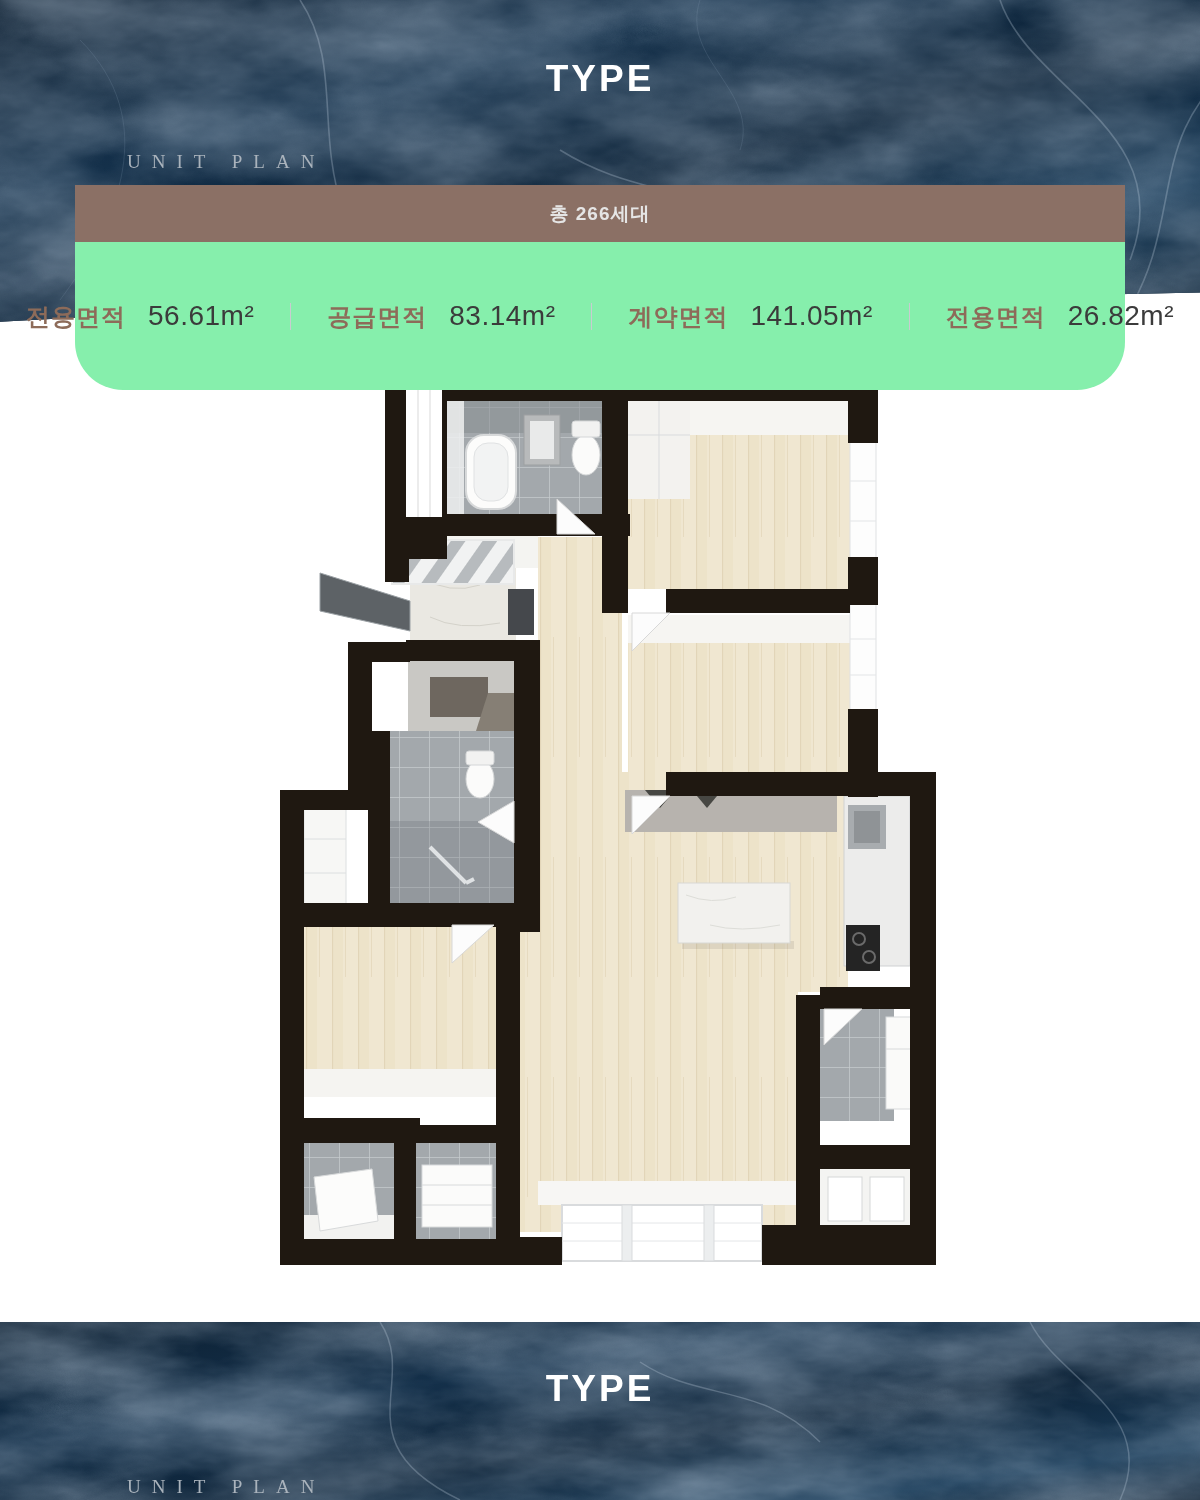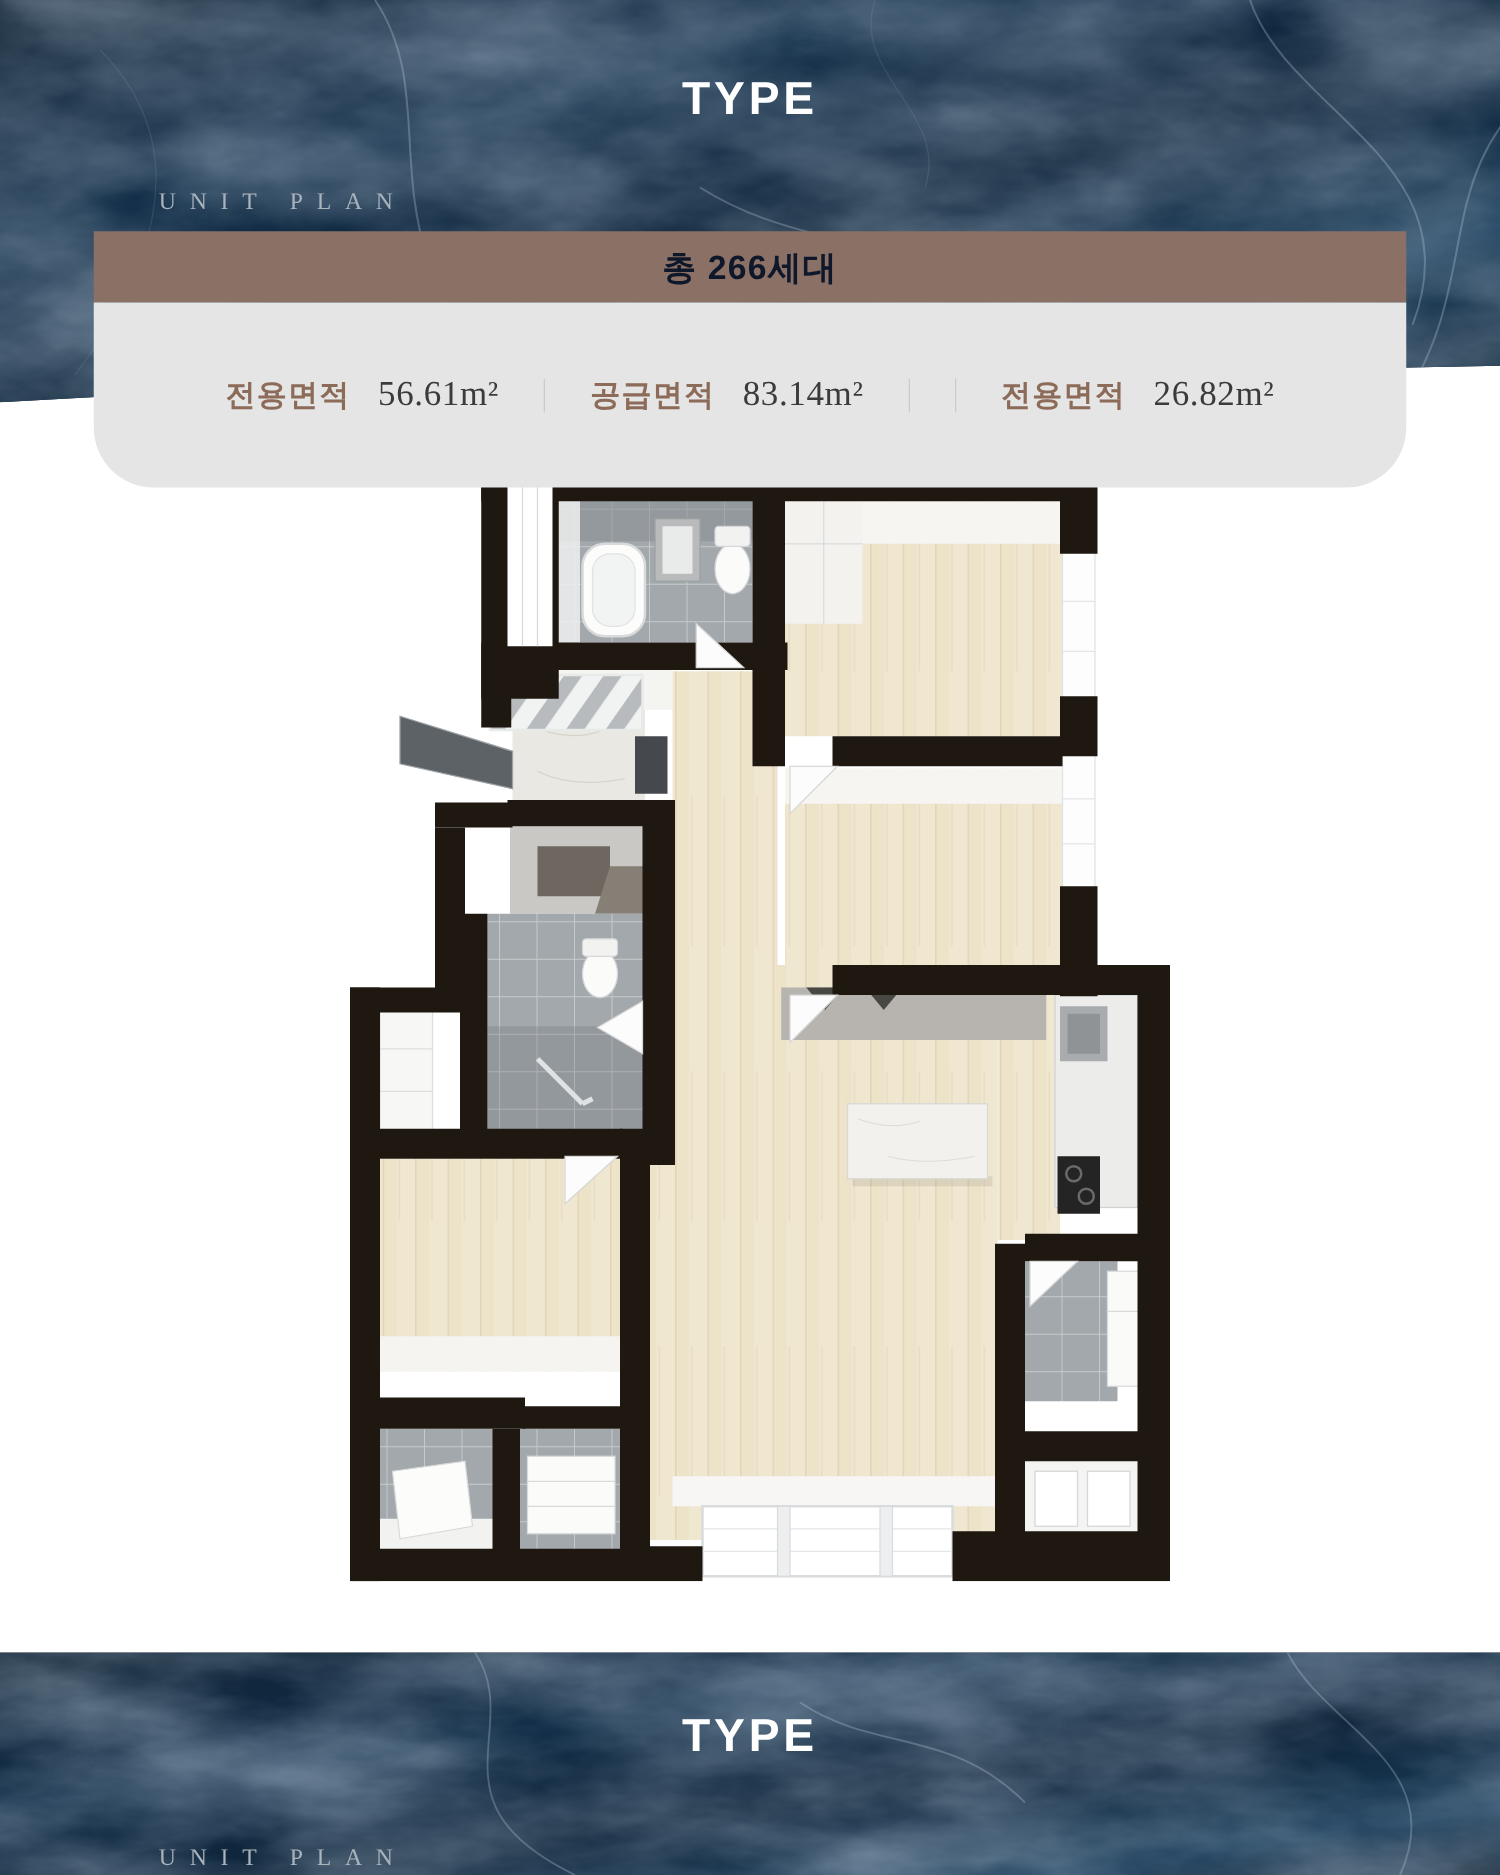--- a/index.html
+++ b/index.html
@@ -35,28 +35,28 @@
   .eyebrow {
     position:absolute; left:127px; z-index:3;
     font-family:"Liberation Serif","DejaVu Serif",serif;
     font-size:19px; letter-spacing:11px; color:#aab3bc;
   }
   .eyebrow-top { top:151px; }
   .eyebrow-bottom { top:1476px; }
   
   .total-bar {
     position:absolute; left:75px; top:185px; width:1050px; height:57px;
-    background:#8b7065; color:#0f172a; z-index:4;
+    background:#8b7065; color:#e5e5e5; z-index:4;
     display:flex; align-items:center; justify-content:center;
-    font-size:27px; font-weight:bold; letter-spacing:1px;
+    font-size:19px; font-weight:bold; letter-spacing:1px;
   }
   .stats-card {
     position:absolute; left:75px; top:242px; width:1050px; height:148px;
-    background:#e5e5e5; border-radius:0 0 48px 48px; z-index:4;
-    display:flex; align-items:center; justify-content:center;font-family:Liberation Serif, serif;
+    background:#86efac; border-radius:0 0 48px 48px; z-index:4;
+    display:flex; align-items:center; justify-content:center;
   }
   .stats-row { display:flex; align-items:center; gap:36px; }
   .stat { display:flex; align-items:baseline; gap:22px; white-space:nowrap; }
   .stat .lbl { color:#8d6b59; font-weight:bold; font-size:24px; letter-spacing:1px; }
   .stat .val { color:#3b3b3b; font-size:28px; letter-spacing:0.5px; }
   .stat-sep { width:1px; height:27px; background:#c9ccd0; }
   
   .plan { position:absolute; left:280px; top:377px; width:660px; height:888px; z-index:2; }
 </style>
 </head>
@@ -106,20 +106,24 @@
       <div class="stat">
         <span class="lbl">전용면적</span>
         <span class="val">56.61m²</span>
       </div>
       <div class="stat-sep"></div>
       <div class="stat">
         <span class="lbl">공급면적</span>
         <span class="val">83.14m²</span>
       </div>
       <div class="stat-sep"></div>
+      <div class="stat">
+        <span class="lbl">계약면적</span>
+        <span class="val">141.05m²</span>
+      </div>
       <div class="stat-sep"></div>
       <div class="stat">
         <span class="lbl">전용면적</span>
         <span class="val">26.82m²</span>
       </div>
     </div>
   </div>
 
   <div class="plan">
   <svg width="660" height="888" viewBox="0 0 660 888">

